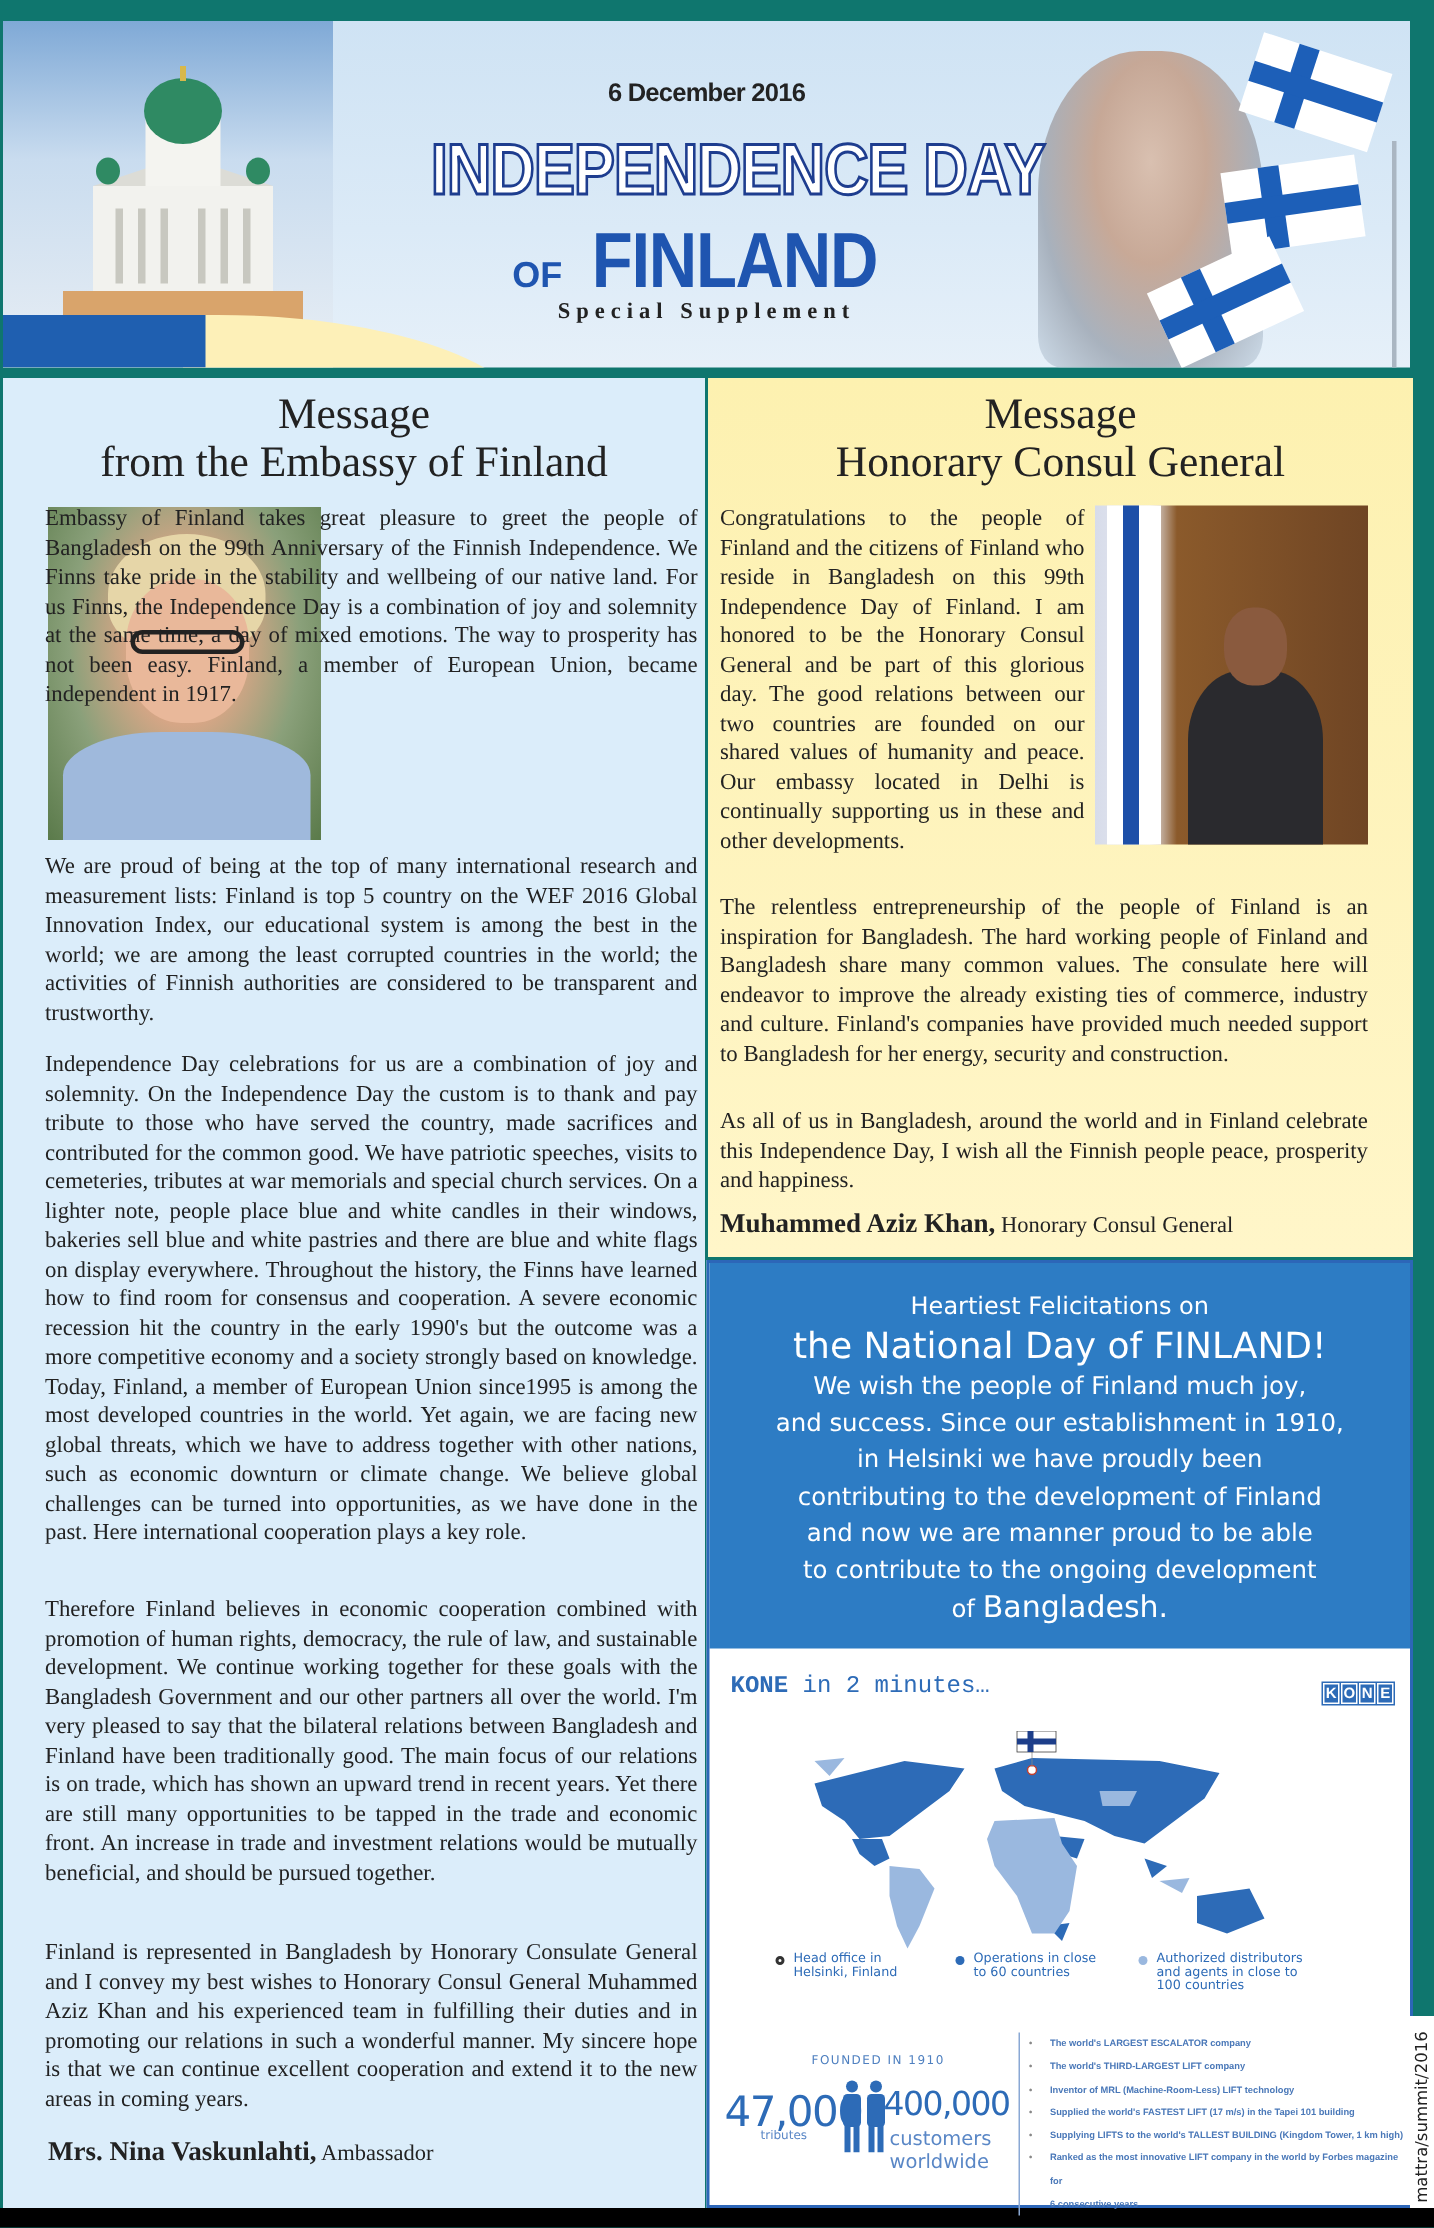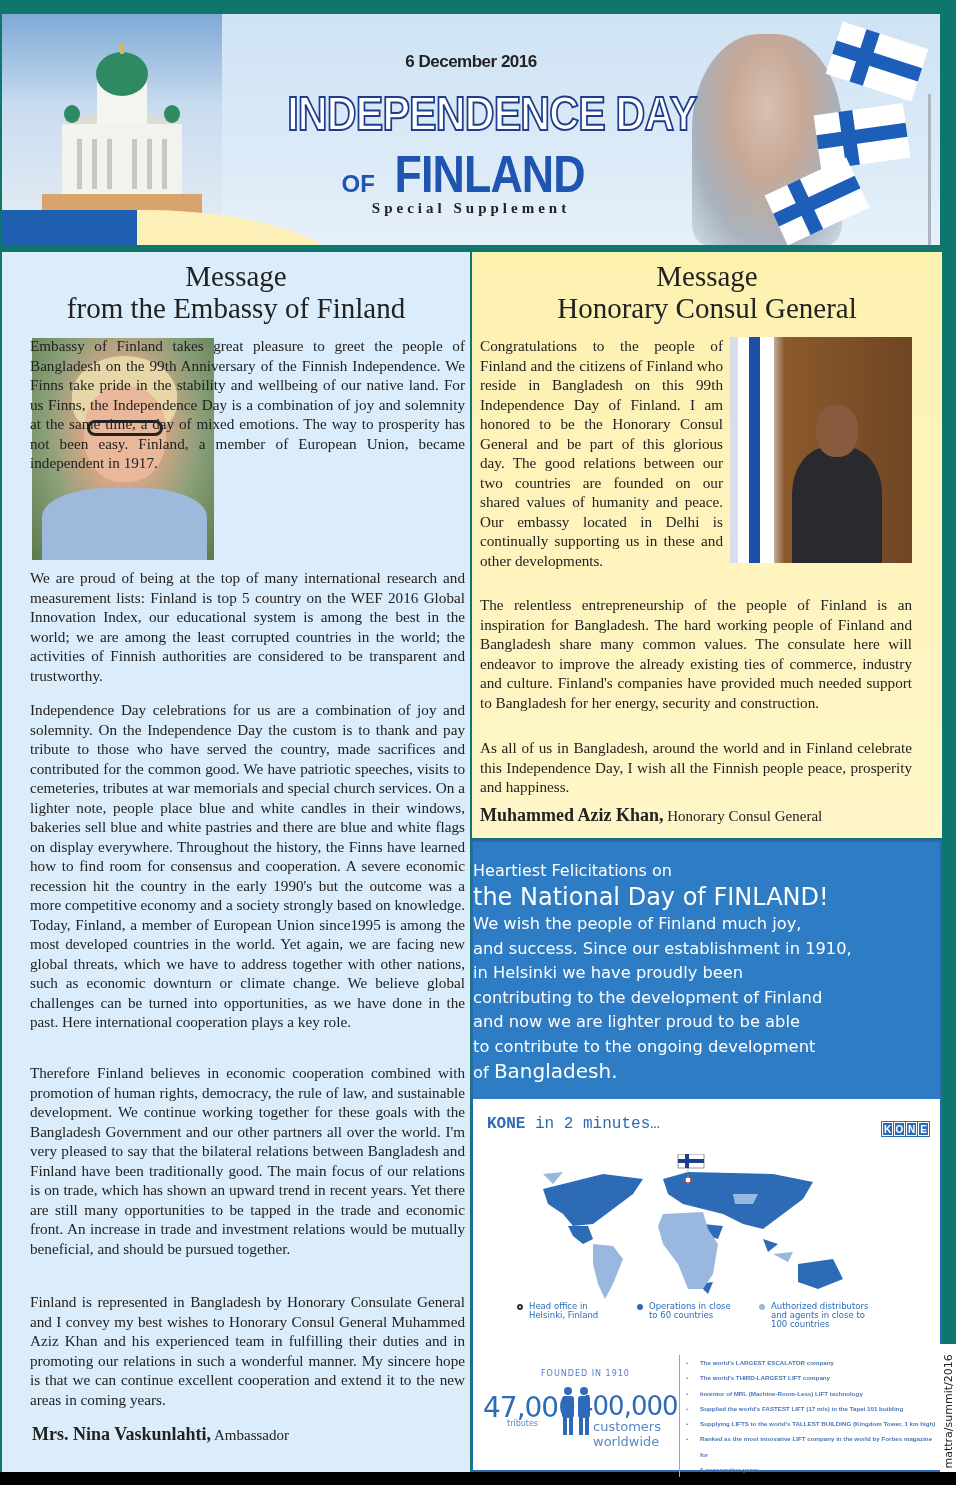--- a/index.html
+++ b/index.html
@@ -36,37 +36,37 @@
   .intro-text{position:absolute;left:222px;top:84px;width:241px}
   .photo-khan{position:absolute;left:258px;top:85px;width:182px;height:226px;background:linear-gradient(90deg,#d7dcea 0%,#eaeaf0 20%,#8b5a2b 30%,#6f4524 100%)}
   .photo-khan .flagv{position:absolute;left:8px;top:0;width:36px;height:226px;background:linear-gradient(90deg,#fff 0 30%,#1d4fa8 30% 60%,#fff 60%)}
   .photo-khan .suit{position:absolute;left:62px;top:110px;width:90px;height:116px;border-radius:40% 40% 0 0;background:#2a2a2e}
   .photo-khan .head{position:absolute;left:86px;top:68px;width:42px;height:52px;border-radius:45%;background:#8a5a3e}
   .right-top .body-text{position:absolute;left:8px;width:432px}
   .sig{font-size:18px;font-weight:bold;color:#222}
   .sig span{font-weight:normal;font-size:15px}
   
   .kone-box{position:absolute;left:471px;top:840px;width:471px;height:632px;border:2px solid #2c66b8;background:#fff}
-  .felic{background:#2d7cc4;height:257px;color:#fff;font-family:"DejaVu Sans",sans-serif;text-align:left;padding-top:18px}
+  .felic{background:#2d7cc4;height:257px;color:#fff;font-family:"DejaVu Sans",sans-serif;text-align:center;padding-top:18px}
   .felic .l1{font-size:16px;line-height:22px}
   .felic .l2{font-size:24px;line-height:30px;margin-top:0}
   .felic .l3{font-size:16.3px;line-height:24.5px}
   .felic .bd{font-size:20px}
   .kone-inner{position:relative;height:371px}
   .kone-title{position:absolute;left:14px;top:16px;font-family:Liberation Mono, monospace;font-size:16px;color:#2d6bb7}
   .kone-title b{font-weight:bold}
   .kone-logo{position:absolute;right:10px;top:22px;display:flex;gap:1px;background:#2d6bb7;padding:1px}
   .kone-logo span{width:11px;height:14px;color:#fff;font-family:"Liberation Sans",sans-serif;font-weight:bold;font-size:10px;text-align:center;line-height:14px;border:1px solid #fff}
   .map{position:absolute;left:40px;top:55px;width:380px;height:150px}
   .legend{position:absolute;top:203px;font-family:"DejaVu Sans",sans-serif;font-size:8.5px;line-height:9px;color:#2d6bb7;display:flex;gap:6px}
   .legend .dot{width:6px;height:6px;border-radius:50%;margin-top:2px;flex:none}
   .stats{position:absolute;left:0;top:250px;width:200px;height:110px;font-family:"DejaVu Sans",sans-serif;color:#2d6bb7}
   .founded{position:absolute;left:68px;top:20px;font-size:8px;letter-spacing:1px;color:#4f80c0}
   .num1{position:absolute;left:10px;top:42px;font-size:28px;letter-spacing:-1px}
-  .num2{position:absolute;left:104px;top:42px;font-size:26px;letter-spacing:-1px}
+  .num2{position:absolute;left:116px;top:42px;font-size:22px;letter-spacing:-1px}
   .cap1{position:absolute;left:34px;top:70px;font-size:8px;color:#5a87c6}
   .cap2{position:absolute;left:120px;top:70px;font-size:13px;color:#5a87c6}
   .people{position:absolute;left:84px;top:36px;width:38px;height:50px}
   .facts{position:absolute;left:206px;top:256px;width:260px;border-left:1px solid #8aa8d4;padding-left:6px;font-family:"Liberation Sans",sans-serif;font-size:6.2px;font-weight:bold;color:#4a78b8}
   .facts li{list-style:none;line-height:15.3px;position:relative;padding-left:14px}
   .facts li::before{content:"\2022";position:absolute;left:0;color:#888}
   .facts li.cont::before{content:""}
   .credit{position:absolute;left:940px;top:1344px;width:16px;height:128px;background:#fff}
   .credit span{position:absolute;left:-54px;top:56px;width:124px;transform:rotate(-90deg);font-family:"DejaVu Sans",sans-serif;font-size:11px;color:#222;white-space:nowrap}
 </style>
@@ -152,21 +152,21 @@
   </div>
 
   <div class="kone-box">
     <div class="felic">
       <div class="l1">Heartiest Felicitations on</div>
       <div class="l2">the National Day of FINLAND!</div>
       <div class="l3">We wish the people of Finland much joy,</div>
       <div class="l3">and success. Since our establishment in 1910,</div>
       <div class="l3">in Helsinki we have proudly been</div>
       <div class="l3">contributing to the development of Finland</div>
-      <div class="l3">and now we are lighter proud to be able</div>
+      <div class="l3">and now we are manner proud to be able</div>
       <div class="l3">to contribute to the ongoing development</div>
       <div class="l3"><span>of </span><span class="bd">Bangladesh.</span></div>
     </div>
 
     <div class="kone-inner">
       <div class="kone-title"><b>KONE</b><span> in 2 minutes…</span></div>
       <div class="kone-logo">
         <span>K</span>
         <span>O</span>
         <span>N</span>

